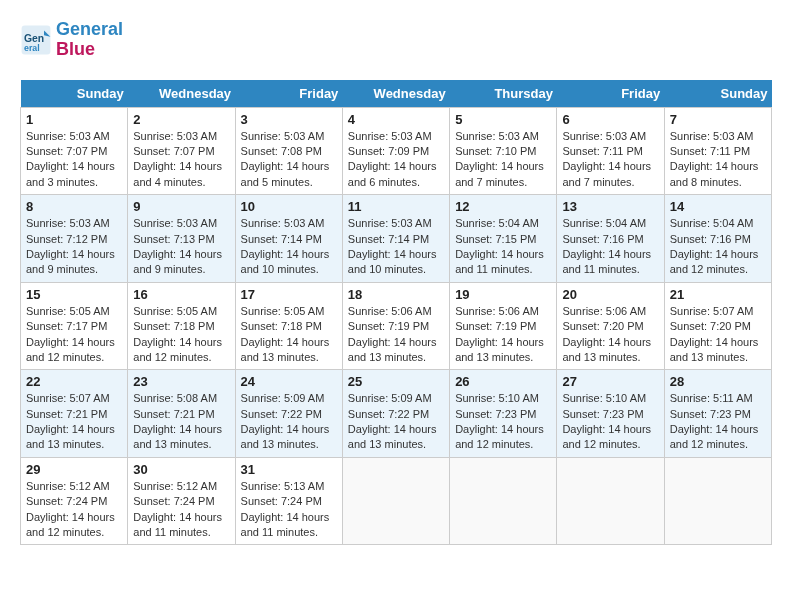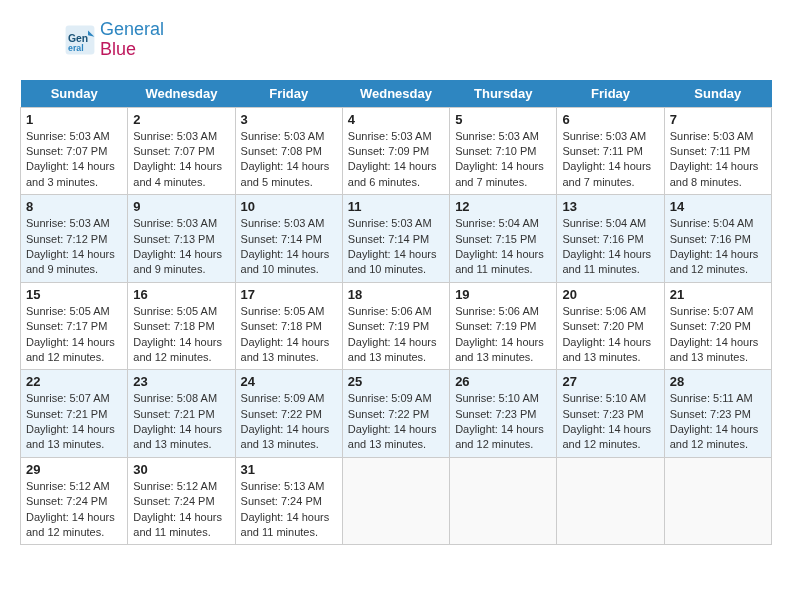--- a/index.html
+++ b/index.html
@@ -10,21 +10,21 @@
       min-height: 612px;
       padding: 20px;
     }
     .header-logo {
       display: flex;
       align-items: center;
       margin-bottom: 10px;
     }
     .logo-text {
       font-size: 18px;
-      font-weight: normal;
+      font-weight: bold;
       color: #1a5276;
       line-height: 1.1;
     }
     .logo-text span {
       color: #2e86c1;
     }
     .logo-icon {
       width: 32px;
       height: 32px;
       margin-right: 4px;
@@ -44,21 +44,21 @@
     }
     .calendar-table {
       width: 100%;
       border-collapse: collapse;
       font-size: 11px;
     }
     .calendar-table th {
       background: #2e86c1;
       color: #fff;
       padding: 6px 4px;
-      text-align: center;
+      text-align: right;
       font-size: 13px;
       font-weight: bold;
     }
     .calendar-table td {
       border: 1px solid #ccc;
       vertical-align: top;
       padding: 4px 5px;
       width: 14.28%;
       min-height: 80px;
       height: 80px;
@@ -80,21 +80,20 @@
       line-height: 1.4;
     }
     .empty-cell {
       background: #f9f9f9 !important;
     }
     .top-area {
       display: flex;
       justify-content: space-between;
       align-items: flex-start;
       margin-bottom: 10px;
-      margin-left: 44px;
     }
   </style>
 </head>
 <body>
 
 <div class="top-area">
   <div class="header-logo">
     <svg class="logo-icon" viewBox="0 0 40 40">
       <rect x="2" y="2" width="36" height="36" rx="4" fill="#2e86c1" opacity="0.15"></rect>
       <text x="5" y="22" font-size="13" font-weight="bold" fill="#1a5276">Gen</text>

